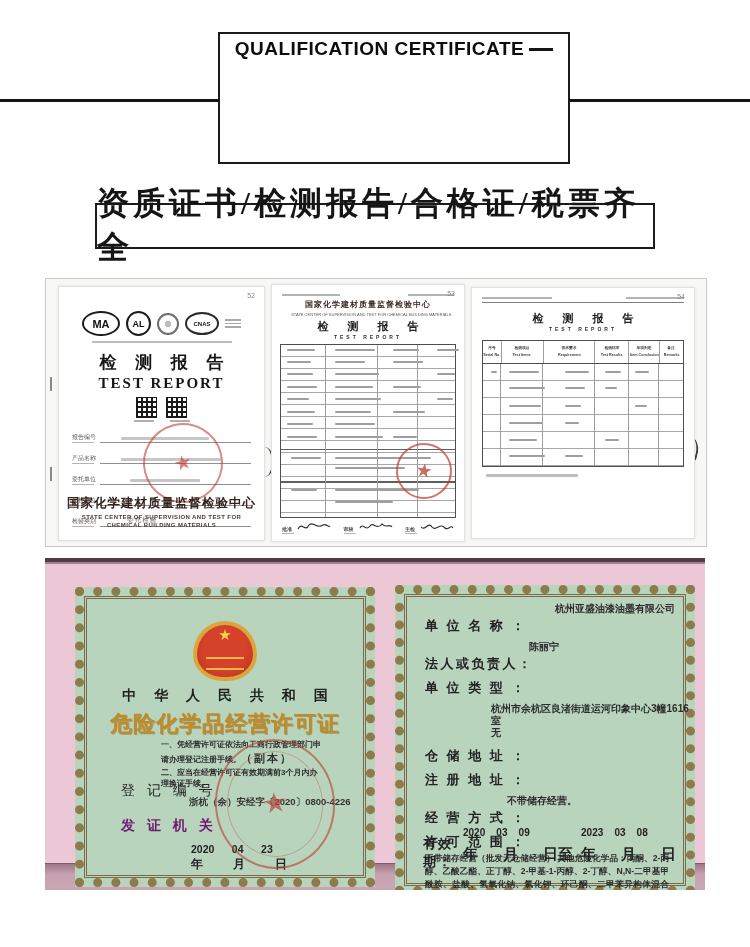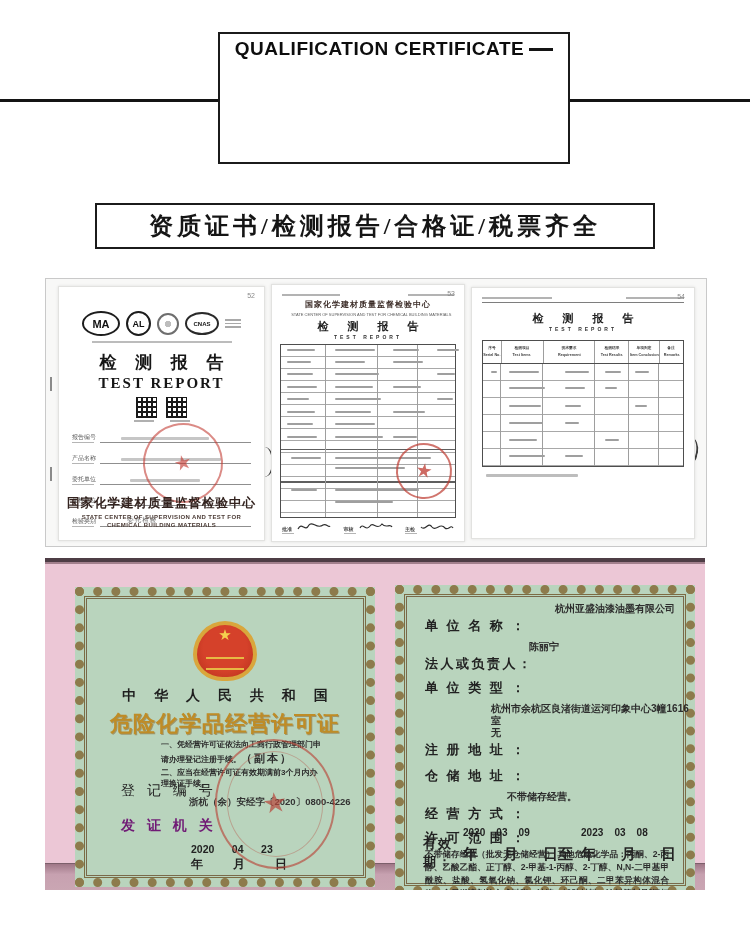--- a/index.html
+++ b/index.html
@@ -10,21 +10,21 @@
   .hdr-line.l{left:0;width:218px;}
   .hdr-line.r{left:567px;width:183px;}
   .hdr-box{position:absolute;left:218px;top:32px;width:348px;height:128px;border:2px solid #1b1b1b;background:#fff;text-align:center;}
   .hdr-title{margin-top:10px;font-size:60px;font-weight:900;letter-spacing:14px;padding-left:14px;color:#0d0d0d;}
   .hdr-sub{margin-top:4px;font-size:19px;font-weight:800;letter-spacing:0.5px;color:#0d0d0d;white-space:nowrap;}
   .hdr-sub .dash{display:inline-block;width:24px;height:3px;background:#141414;vertical-align:middle;margin-left:5px;}
 
   
   .banner{position:absolute;left:95px;top:203px;width:556px;height:42px;border:2px solid #1b1b1b;
     display:flex;align-items:center;justify-content:center;
-    font-family:"Liberation Serif",serif;font-weight:700;font-size:24px;letter-spacing:4px;color:#151515;}
+    font-family:"Liberation Serif",serif;font-weight:700;font-size:32px;letter-spacing:4px;color:#151515;}
 
   
   .photo1{position:absolute;left:45px;top:278px;width:660px;height:267px;background:#f8f8f7;border:1px solid #c9c9c9;overflow:hidden;}
   .doc{position:absolute;background:#fff;border:1px solid #e2e2e0;box-shadow:0 0 3px rgba(0,0,0,.10);}
   .docA{left:12px;top:7px;width:205px;height:253px;}
   .docB{left:225px;top:5px;width:192px;height:256px;}
   .docC{left:425px;top:8px;width:222px;height:250px;}
   .pageno{position:absolute;top:5px;right:9px;font-size:7px;color:#8a8a8a;}
   .edge{position:absolute;right:12px;top:12px;bottom:16px;width:1px;background:#c2c2c2;}
   .tick{position:absolute;width:2px;background:#8a8a8a;}
@@ -383,22 +383,22 @@
   <div class="cert certR">
     <div class="cert-inner">
       <div class="rcWrap">
         <div class="rc-v v0">杭州亚盛油漆油墨有限公司</div>
         <div class="rc-l">单 位 名 称 ：</div>
         <div class="rc-v v1">陈丽宁</div>
         <div class="rc-l">法人或负责人：</div>
         <div class="rc-l">单 位 类 型 ：</div>
         <div class="rc-v v3">杭州市余杭区良渚街道运河印象中心3幢1616室</div>
         <div class="rc-v v3b">无</div>
+        <div class="rc-l" style="margin-top:8px;">仓 储 地 址 ：</div>
         <div class="rc-l">注 册 地 址 ：</div>
-        <div class="rc-l" style="margin-top:8px;">仓 储 地 址 ：</div>
         <div class="rc-v v5">不带储存经营。</div>
         <div class="rc-l">经 营 方 式 ：</div>
         <div class="rc-l" style="margin-bottom:0;">许 可 范 围 ：</div>
         <div class="rc-range">不带储存经营（批发无仓储经营） 其他危险化学品：丙酮、2-丙醇、乙酸乙酯、正丁醇、2-甲基-1-丙醇、2-丁醇、N,N-二甲基甲酰胺、盐酸、氢氧化钠、氯化钾、环己酮、二甲苯异构体混合物、含易燃溶剂的合成树脂、油漆、辅助材料、涂料等制品[闭杯闪点≤60℃]、乙酸正丁酯、煤剂油[闭杯闪点≤60℃]。</div>
         <div class="validity">
           <span class="vl">有效期：</span>
           <span class="vd">
             <div class="n">2020    03    09</div>
             <div class="u">年      月      日至</div>
           </span>

